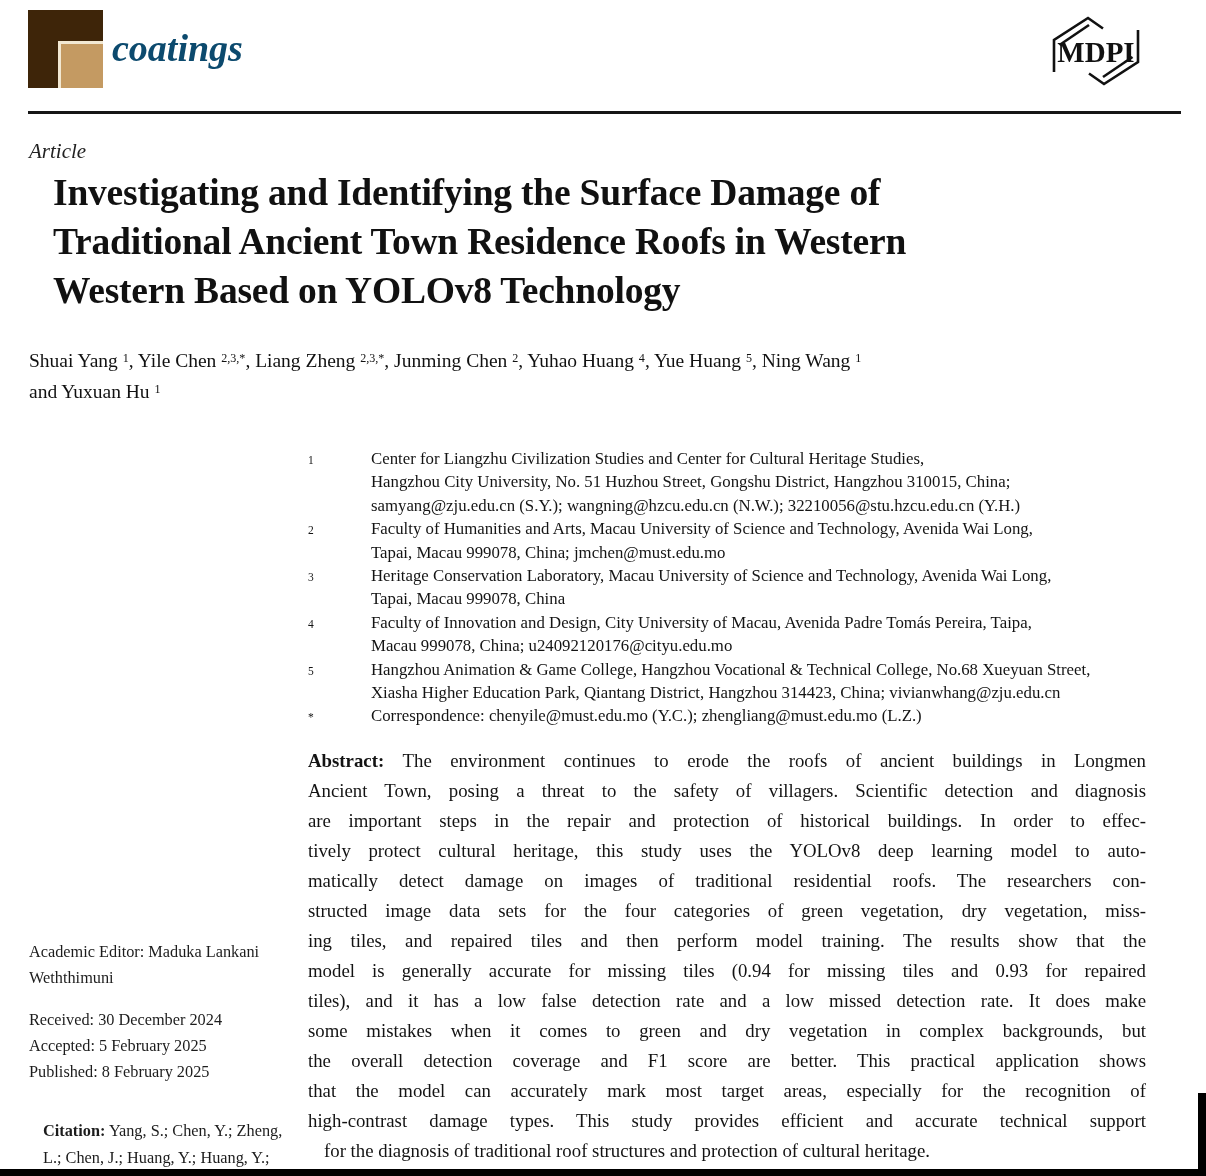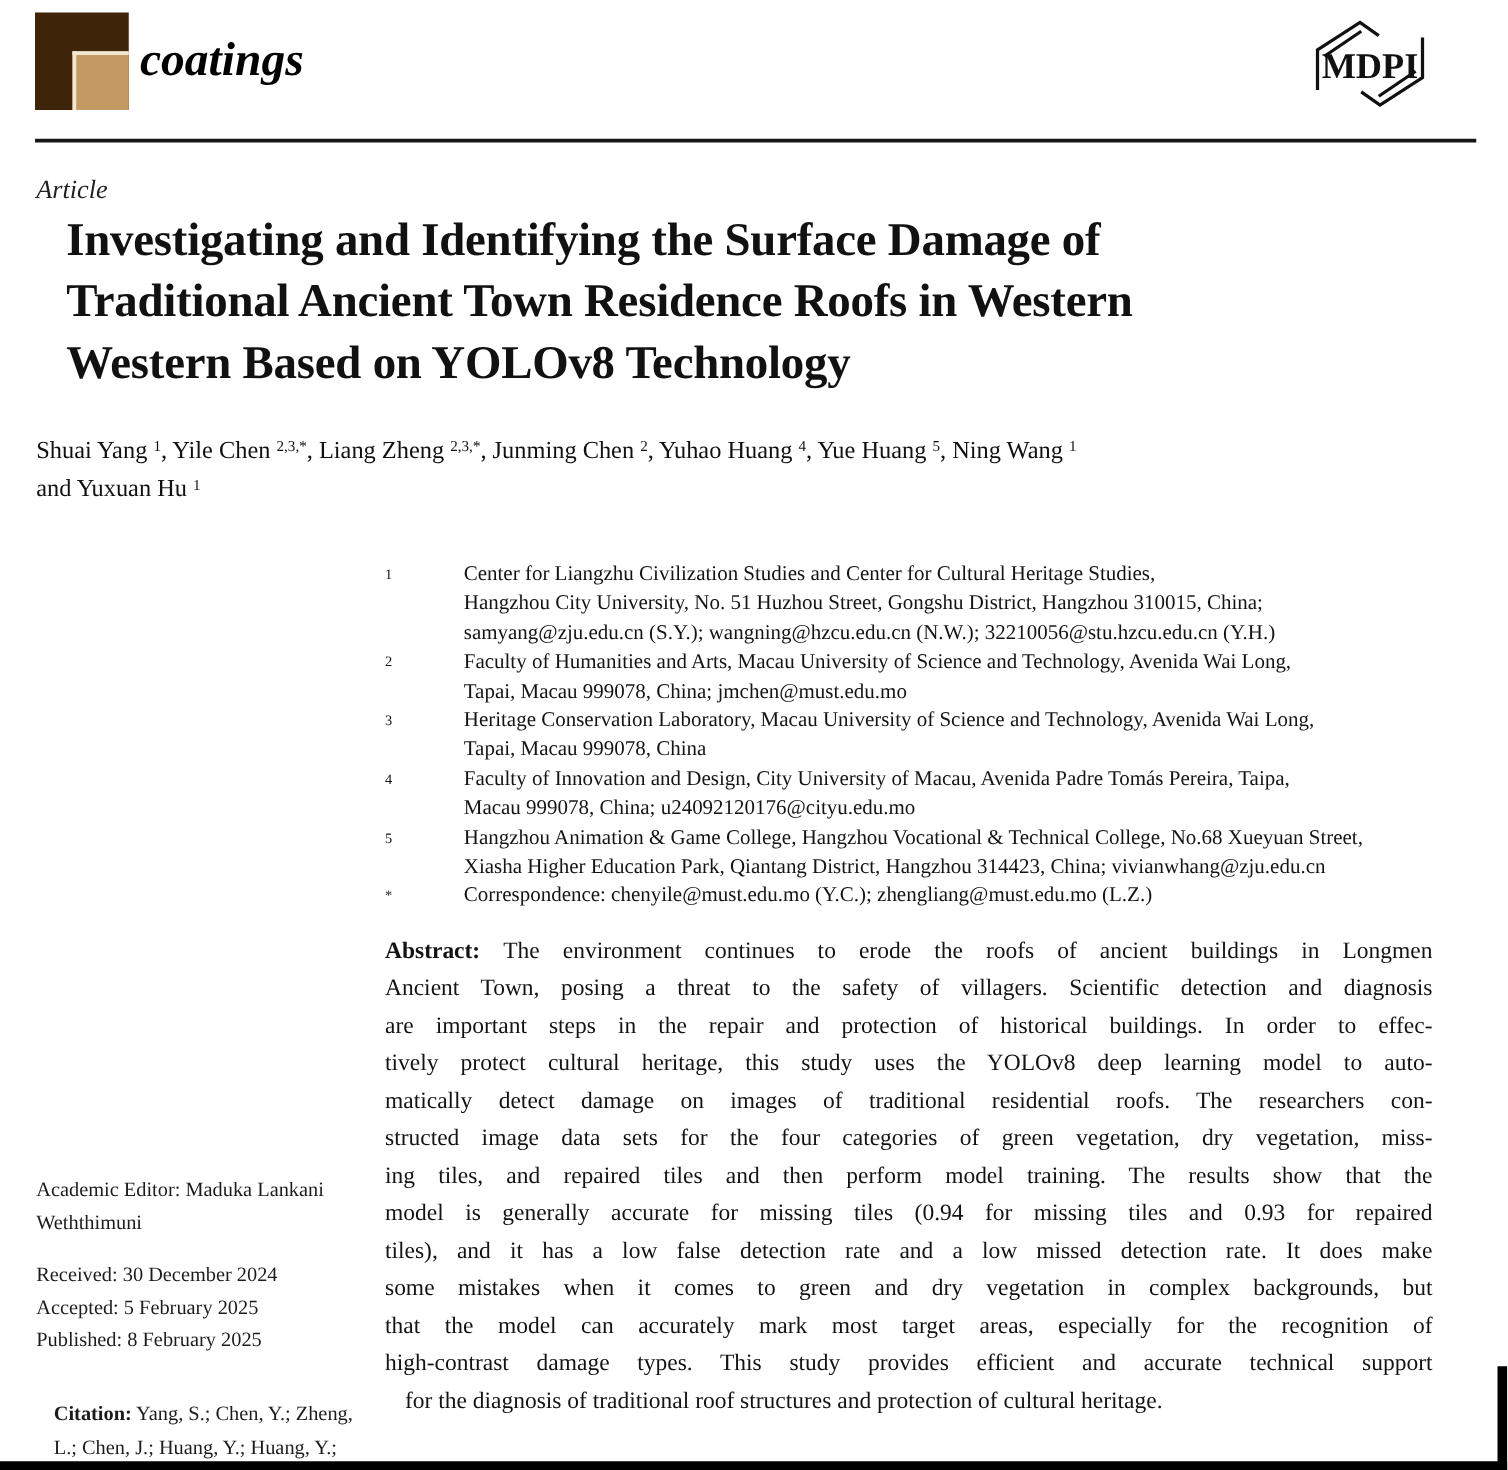--- a/index.html
+++ b/index.html
@@ -5,21 +5,21 @@
   html,body{margin:0;padding:0;background:#fff;}
   .page{
     position:relative;width:1206px;height:1176px;background:#ffffff;
     overflow:hidden;font-family:"Liberation Serif", serif;color:#131313;
   }
   
   .logo-dark{position:absolute;left:28px;top:10px;width:75px;height:78px;background:#3e2509;}
   .logo-tan{position:absolute;left:58px;top:41px;width:45px;height:47px;background:#c49a62;
     border-top:3px solid #f2e8d2;border-left:3px solid #f2e8d2;box-sizing:border-box;}
   .journal-name{position:absolute;left:112px;top:22px;font-size:38px;line-height:52px;
-    font-style:italic;font-weight:700;color:#000000;}
+    font-style:italic;font-weight:700;color:#0c4a6e;}
   .mdpi{position:absolute;left:1040px;top:12px;width:112px;height:78px;}
   .rule{position:absolute;left:28px;top:111px;width:1153px;height:2.6px;background:#161616;}
   
   .article-type{position:absolute;left:29px;top:139px;font-size:21px;font-style:italic;color:#222;}
   .title{position:absolute;left:29px;top:168px;width:1130px;font-size:37.5px;font-weight:700;
     line-height:49px;letter-spacing:-0.2px;color:#111;}
   .title div{white-space:nowrap;margin-left:24px;}
   .authors{position:absolute;left:29px;top:345px;width:1140px;font-size:19.5px;font-weight:400;
     line-height:31px;color:#111;}
   .authors div{white-space:nowrap;}
@@ -115,20 +115,21 @@
       <div class="abs-line"><b>Abstract: </b>The environment continues to erode the roofs of ancient buildings in Longmen</div>
       <div class="abs-line">Ancient Town, posing a threat to the safety of villagers. Scientific detection and diagnosis</div>
       <div class="abs-line">are important steps in the repair and protection of historical buildings. In order to effec-</div>
       <div class="abs-line">tively protect cultural heritage, this study uses the YOLOv8 deep learning model to auto-</div>
       <div class="abs-line">matically detect damage on images of traditional residential roofs. The researchers con-</div>
       <div class="abs-line">structed image data sets for the four categories of green vegetation, dry vegetation, miss-</div>
       <div class="abs-line">ing tiles, and repaired tiles and then perform model training. The results show that the</div>
       <div class="abs-line">model is generally accurate for missing tiles (0.94 for missing tiles and 0.93 for repaired</div>
       <div class="abs-line">tiles), and it has a low false detection rate and a low missed detection rate. It does make</div>
       <div class="abs-line">some mistakes when it comes to green and dry vegetation in complex backgrounds, but</div>
+      <div class="abs-line">the overall detection coverage and F1 score are better. This practical application shows</div>
       <div class="abs-line">that the model can accurately mark most target areas, especially for the recognition of</div>
       <div class="abs-line">high-contrast damage types. This study provides efficient and accurate technical support</div>
       <div class="abs-line abs-last">for the diagnosis of traditional roof structures and protection of cultural heritage.</div>
     </div>
 
   <div class="editor">
       <div class="sidebar-line">Academic Editor: Maduka Lankani</div>
       <div class="sidebar-line">Weththimuni</div>
     </div>
   <div class="dates">

